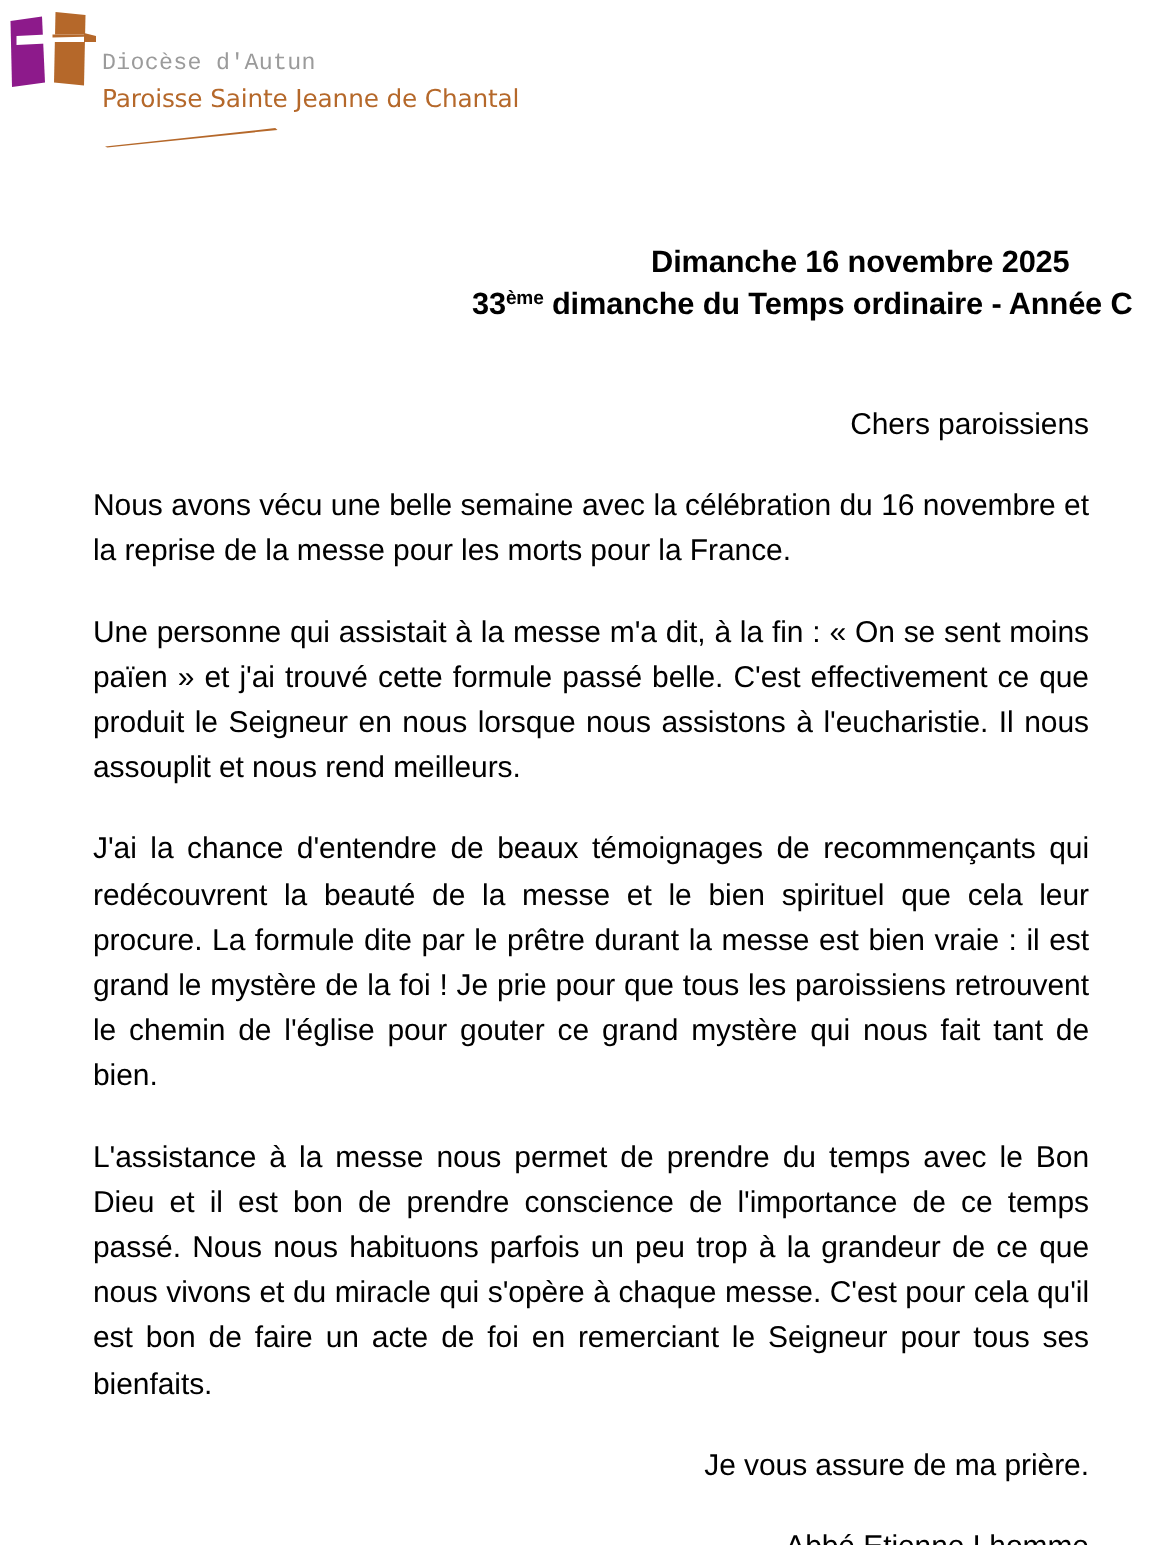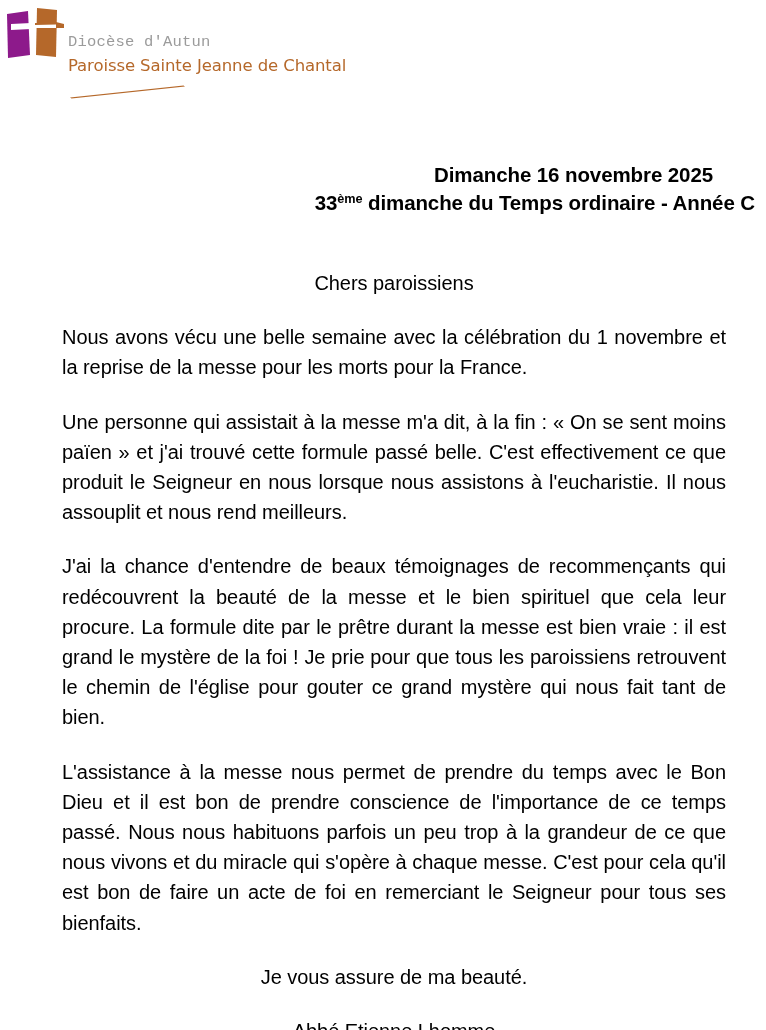--- a/index.html
+++ b/index.html
@@ -96,21 +96,21 @@
     width: 664px;
     font-size: 20px;
     line-height: 30.2px;
     text-align: justify;
     letter-spacing: -0.05px;
   }
   .letter-body p {
     margin: 0 0 24px 0;
   }
   .letter-body p.no-justify {
-    text-align: center;
+    text-align: right;
   }
   .letter-body p:last-child {
     margin-bottom: 0;
   }
   .salutation { margin-bottom: 24px; }
   .signature { margin-top: 0; }
 </style>
 </head>
 <body>
 
@@ -148,22 +148,22 @@
 
 <div class="date-header">
   <span class="line-1">Dimanche 16 novembre 2025</span>
   <span class="line-2"><span>33</span><sup>ème</sup><span> dimanche du Temps ordinaire -  Année C</span></span>
 </div>
 
 <div class="letter-body">
 
   <p class="salutation no-justify">Chers paroissiens</p>
 
-  <p>Nous avons vécu une belle semaine avec la célébration du 1 novembre et la reprise de la messe pour les morts pour la France.</p>
+  <p>Nous avons vécu une belle semaine avec la célébration du 16 novembre et la reprise de la messe pour les morts pour la France.</p>
   <p>Une personne qui assistait à la messe m'a dit, à la fin : « On se sent moins païen » et j'ai trouvé cette formule passé belle. C'est effectivement ce que produit le Seigneur en nous lorsque nous assistons à l'eucharistie. Il nous assouplit et nous rend meilleurs.</p>
   <p>J'ai la chance d'entendre de beaux témoignages de recommençants qui redécouvrent la beauté de la messe et le bien spirituel que cela leur procure. La formule dite par le prêtre durant la messe est bien vraie : il est grand le mystère de la foi ! Je prie pour que tous les paroissiens retrouvent le chemin de l'église pour gouter ce grand mystère qui nous fait tant de bien.</p>
   <p>L'assistance à la messe nous permet de prendre du temps avec le Bon Dieu et il est bon de prendre conscience de l'importance de ce temps passé. Nous nous habituons parfois un peu trop à la grandeur de ce que nous vivons et du miracle qui s'opère à chaque messe. C'est pour cela qu'il est bon de faire un acte de foi en remerciant le Seigneur pour tous ses bienfaits.</p>
 
-  <p class="no-justify">Je vous assure de ma beauté.</p>
+  <p class="no-justify">Je vous assure de ma prière.</p>
 
   <p class="no-justify signature">Abbé Etienne Lhomme</p>
 
 </div>
 
 </body></html>

